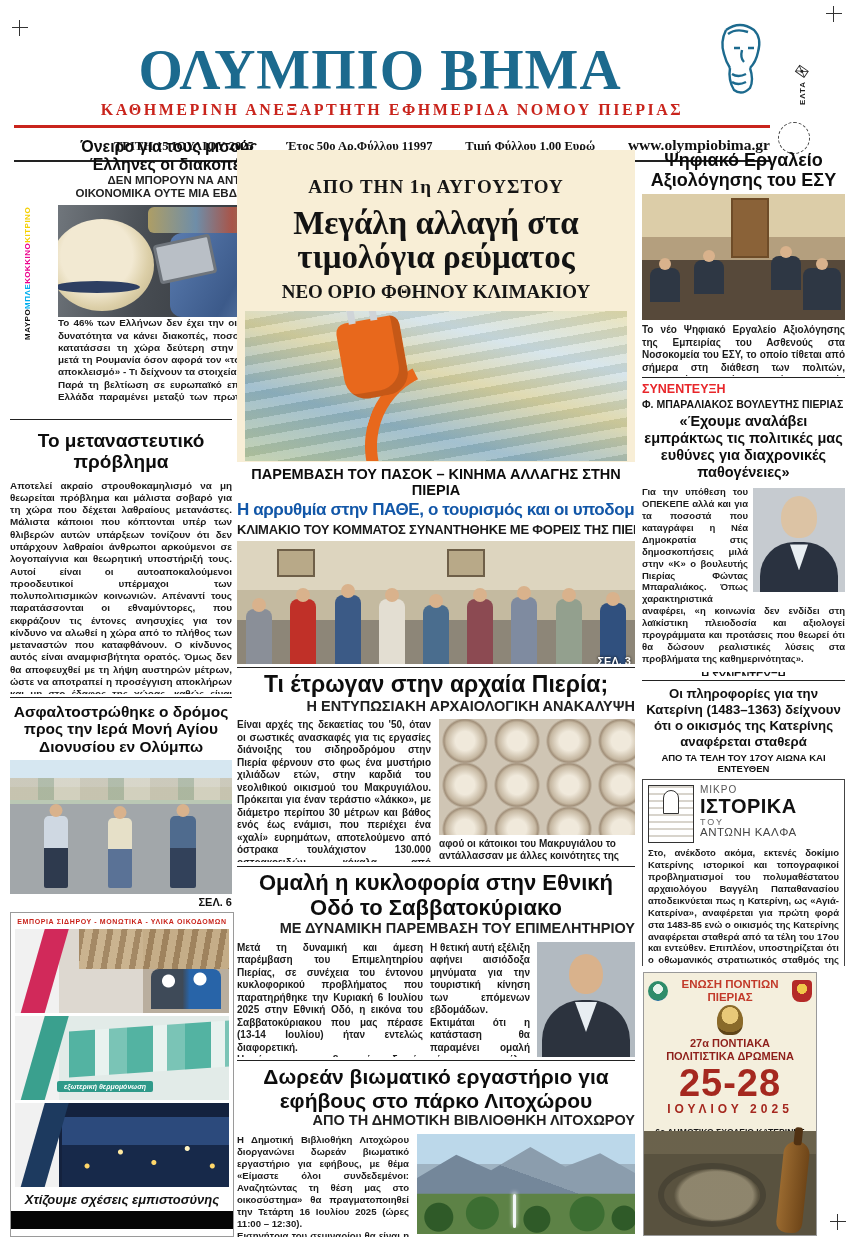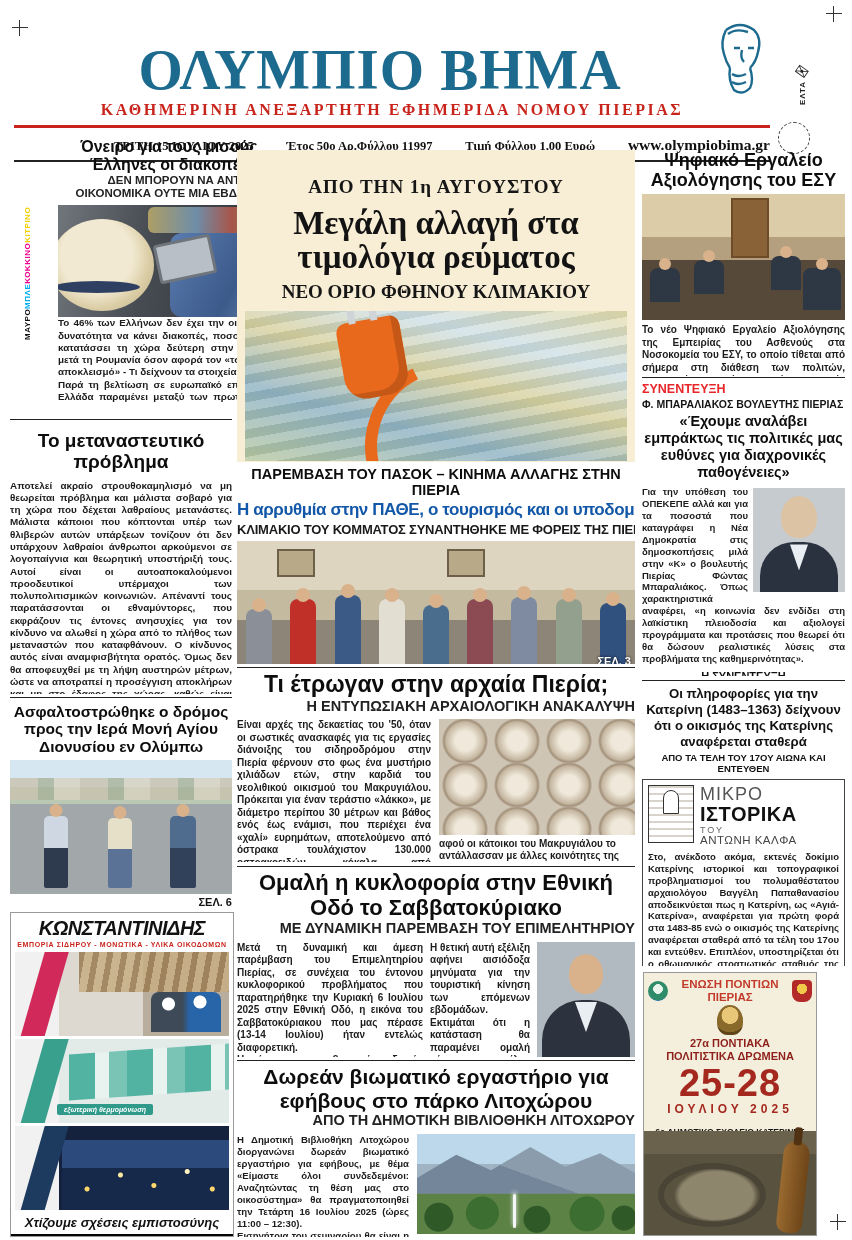--- a/index.html
+++ b/index.html
@@ -187,21 +187,21 @@
   .iv-subhead{font-weight:bold;font-size:11px;text-align:center;margin-top:5px;}
   .kat-title{font-weight:bold;font-size:13.2px;text-align:center;line-height:1.22;}
   .kat-sub{font-weight:bold;font-size:9.5px;text-align:center;margin-top:2px;}
   .kat-box{border:1.5px solid #444;margin-top:5px;padding:5px;background:#fff;}
   .kat-head{display:flex;align-items:flex-start;}
   .tower{width:44px;height:56px;border:1.5px solid #333;flex:0 0 auto;position:relative;
          background:repeating-linear-gradient(0deg,#fff 0 5px,#d8d4cc 5px 7px);}
   .tower:before{content:"";position:absolute;left:50%;top:4px;transform:translateX(-50%);width:14px;height:22px;
                 background:#fff;border:1.5px solid #333;border-radius:8px 8px 0 0;}
   .kat-logo{margin-left:6px;line-height:1.02;}
-  .kl-1{font-size:18px;color:#555;letter-spacing:1px;}
+  .kl-1{font-size:10px;color:#555;letter-spacing:1px;}
   .kl-2{font-size:20px;font-weight:bold;color:#111;letter-spacing:0.5px;}
   .kl-3{font-size:9px;color:#666;letter-spacing:2px;margin-top:2px;}
   .kl-4{font-size:11.5px;color:#444;letter-spacing:0.5px;}
   .b95{font-size:9.5px;line-height:1.25;}
   
   .poster{position:absolute;left:643px;top:972px;width:174px;height:264px;border:1px solid #999;
           background:#f4efdd;text-align:center;overflow:hidden;padding:5px 4px 0;box-sizing:border-box;}
   .po-orgrow{display:flex;align-items:center;justify-content:space-between;}
   .po-logo1{width:20px;height:20px;border-radius:50%;background:radial-gradient(circle at 50% 40%,#e8f4ec 0 30%,#2e8c6a 32% 70%,#1b6a9c 72%);flex:0 0 auto;}
   .po-logo2{width:20px;height:22px;background:radial-gradient(circle at 50% 40%,#f0c84a 0 30%,#b42a28 32% 80%);border-radius:4px 4px 8px 8px;flex:0 0 auto;}
@@ -305,21 +305,20 @@
       <div class="bldg"></div>
       <div class="figp fig-a"></div>
       <div class="figp fig-b"></div>
       <div class="figp fig-c"></div>
     </div>
     <div class="page-ref" style="margin-top:2px;">ΣΕΛ. 6</div>
   </div>
 
   <div class="story lc kad" style="top:912px;height:323px;">
     <div class="kad-head">
-      <div class="kad-brand">ΚΩΝΣΤΑΝΤΙΝΙΔΗΣ</div>
       <div class="kad-tag">ΕΜΠΟΡΙΑ ΣΙΔΗΡΟΥ - ΜΟΝΩΤΙΚΑ - ΥΛΙΚΑ ΟΙΚΟΔΟΜΩΝ</div>
     </div>
     <div class="band band1">
       <div class="roof"></div>
       <div class="workers"></div>
       <div class="stripe"></div>
     </div>
     <div class="band band2">
       <div class="teal-blocks"></div>
       <div class="stripe"></div>

